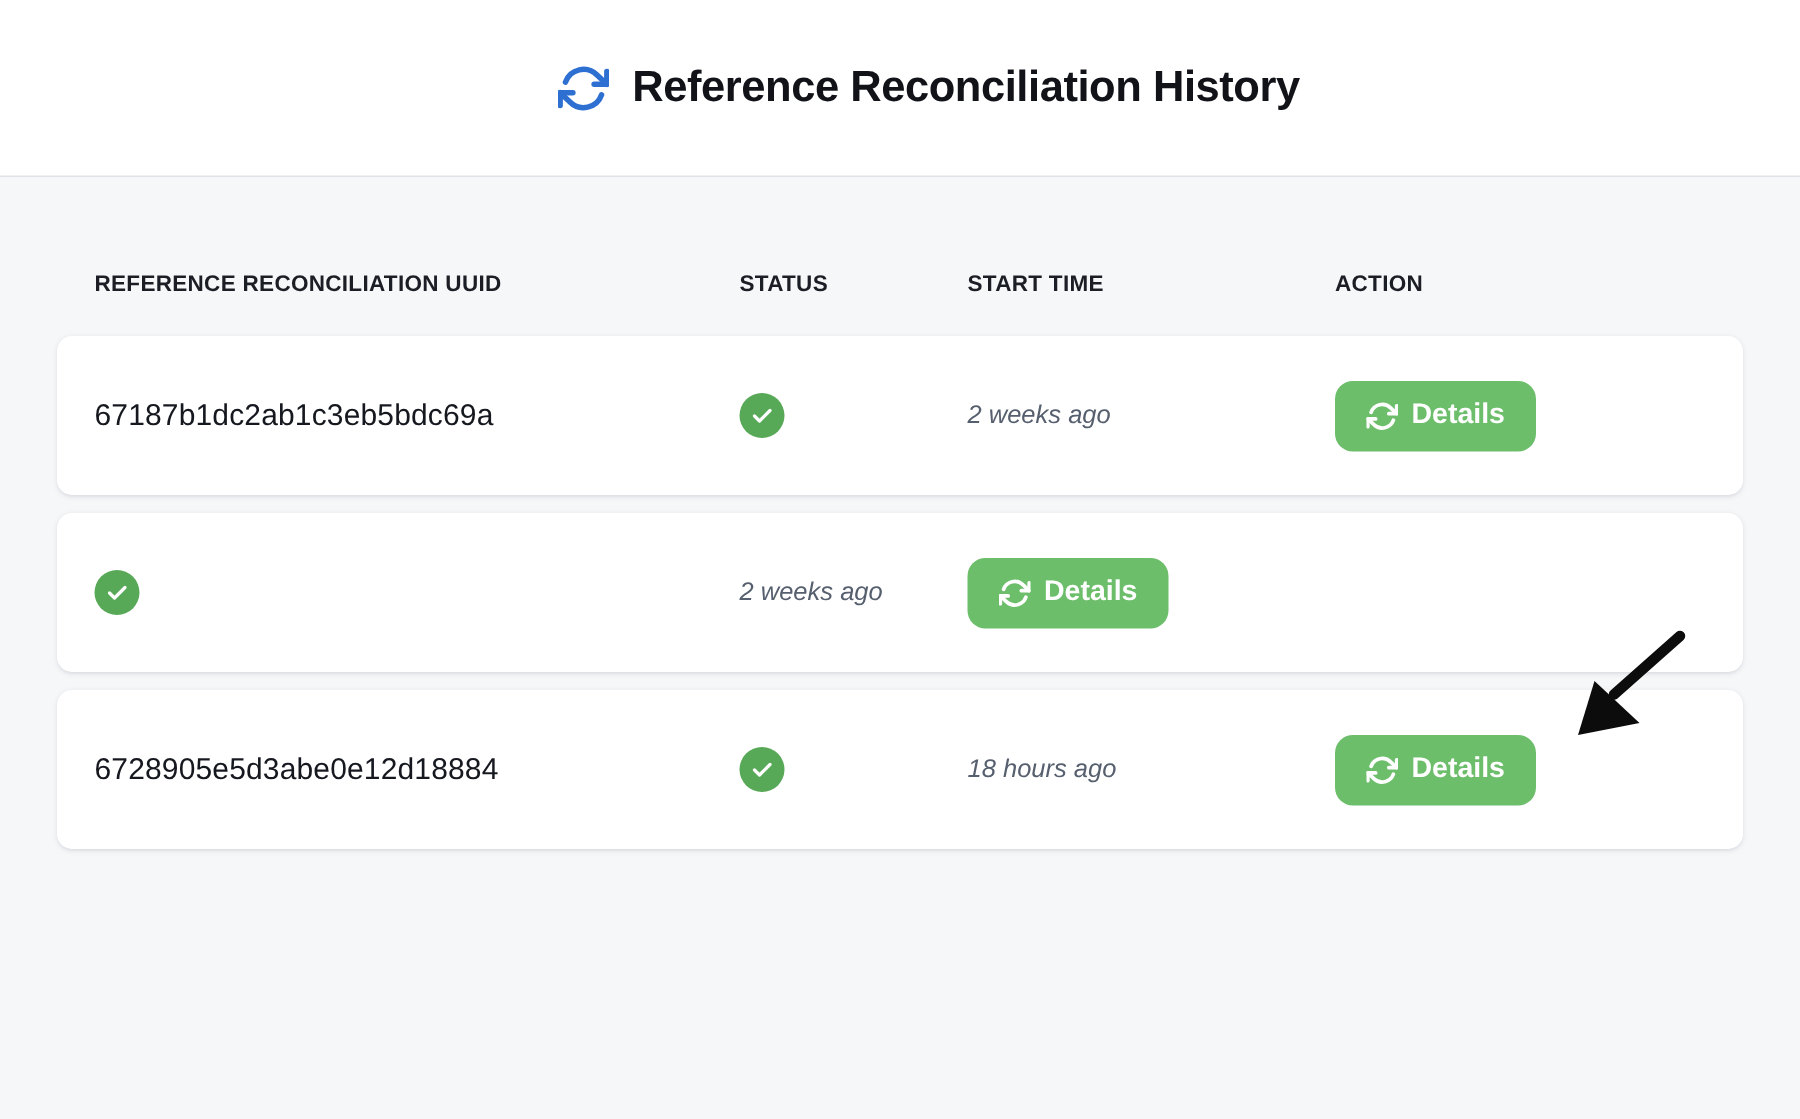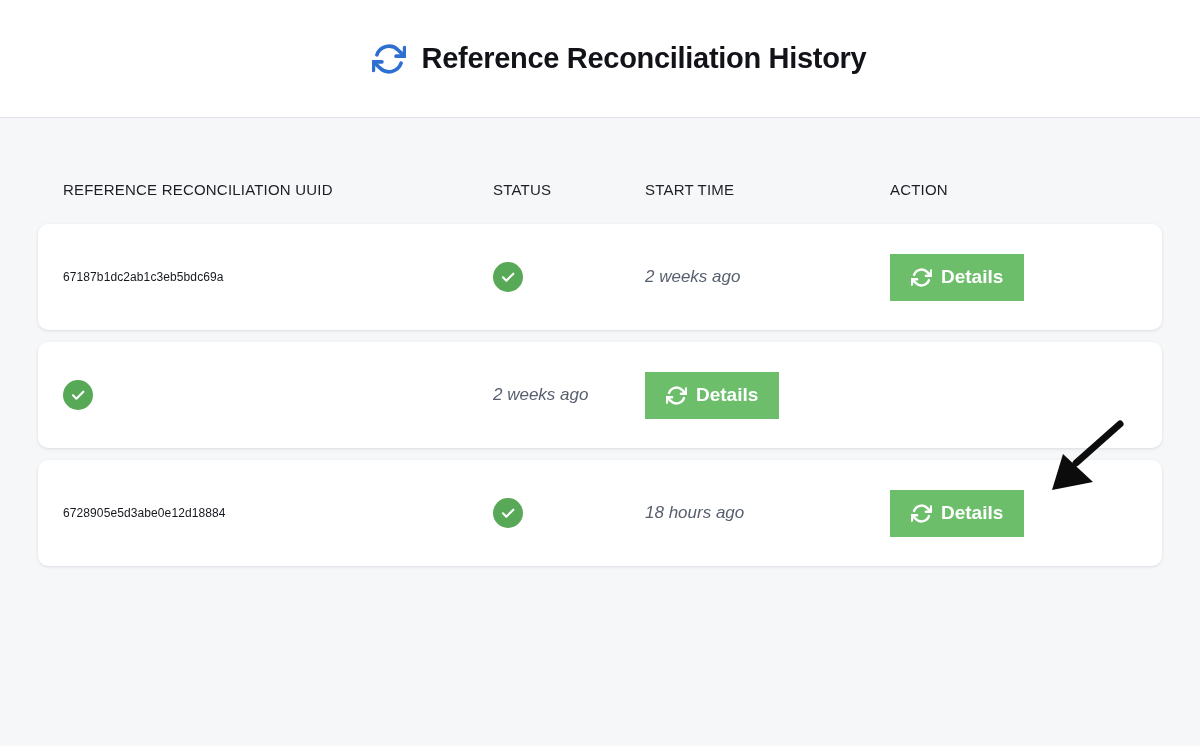--- a/index.html
+++ b/index.html
@@ -38,34 +38,34 @@
     grid-template-columns: 430px 152px 245px 1fr;
     align-items: center;
     padding: 0 25px;
   }
   .thead {
     margin-top: 63px;
     margin-bottom: 26px;
   }
   .th {
     font-size: 15px;
-    font-weight: 400;
+    font-weight: 700;
     letter-spacing: 0.2px;
     color: #1b1e24;
     text-transform: uppercase;
   }
   .rows { display: flex; flex-direction: column; gap: 12px; }
   .card {
     background: var(--card-bg, #ffffff);
     height: 106px;
     border-radius: 10px;
     box-shadow: 0 1px 2px rgba(16,24,40,0.05), 0 1px 4px rgba(16,24,40,0.07);
   }
   .cell-uuid {
-    font-size: 12px;
+    font-size: 20px;
     color: #15181e;
     letter-spacing: 0.1px;
   }
   .status-badge {
     width: 30px; height: 30px;
     border-radius: 50%;
     background: var(--status-green, #57a957);
     display: inline-flex;
     align-items: center;
     justify-content: center;
@@ -78,21 +78,21 @@
     font-style: italic;
   }
   .details-btn {
     display: inline-flex;
     align-items: center;
     gap: 9px;
     height: 47px;
     padding: 0 21px;
     background: var(--button-green, #6cbe6b);
     border: none;
-    border-radius: 0;
+    border-radius: 12px;
     color: #ffffff;
     font-family: "Liberation Sans", sans-serif;
     font-size: 19px;
     font-weight: 700;
     cursor: pointer;
   }
   .btn-icon { width: 21px; height: 21px; display: inline-flex; }
   .btn-icon svg { width: 100%; height: 100%; }
 
   

